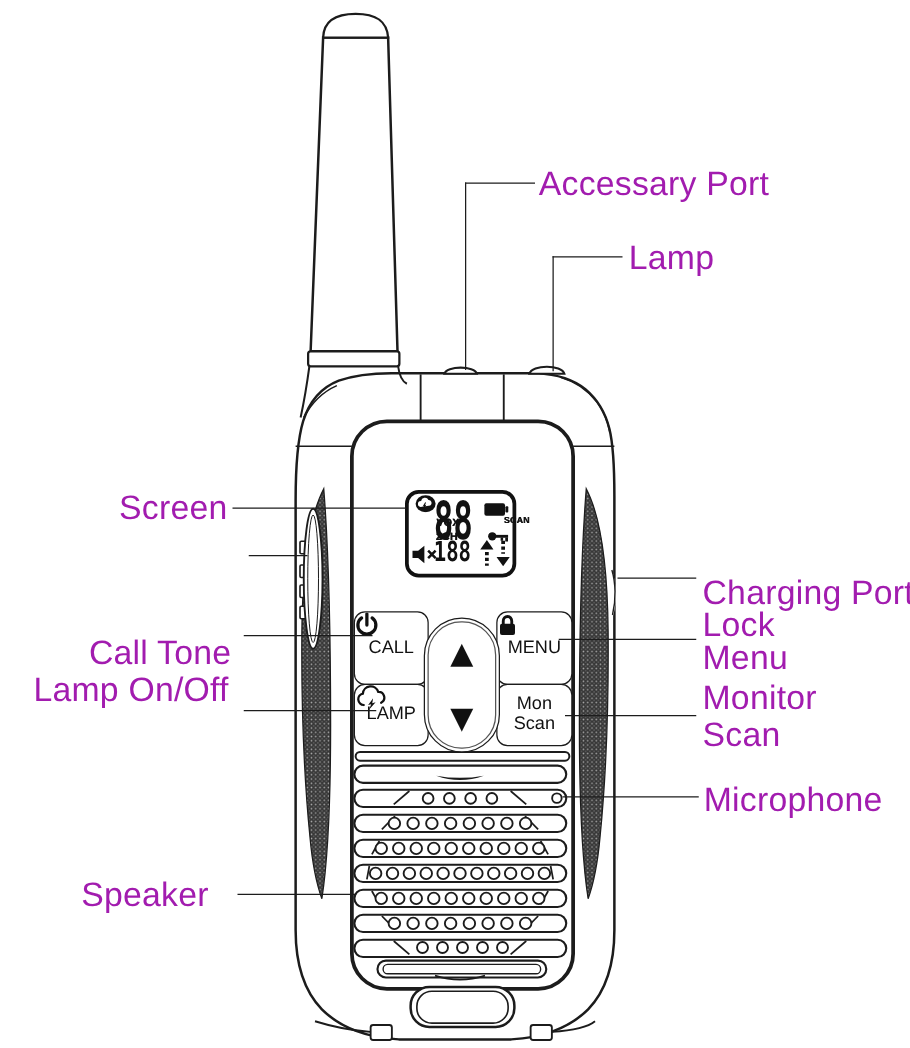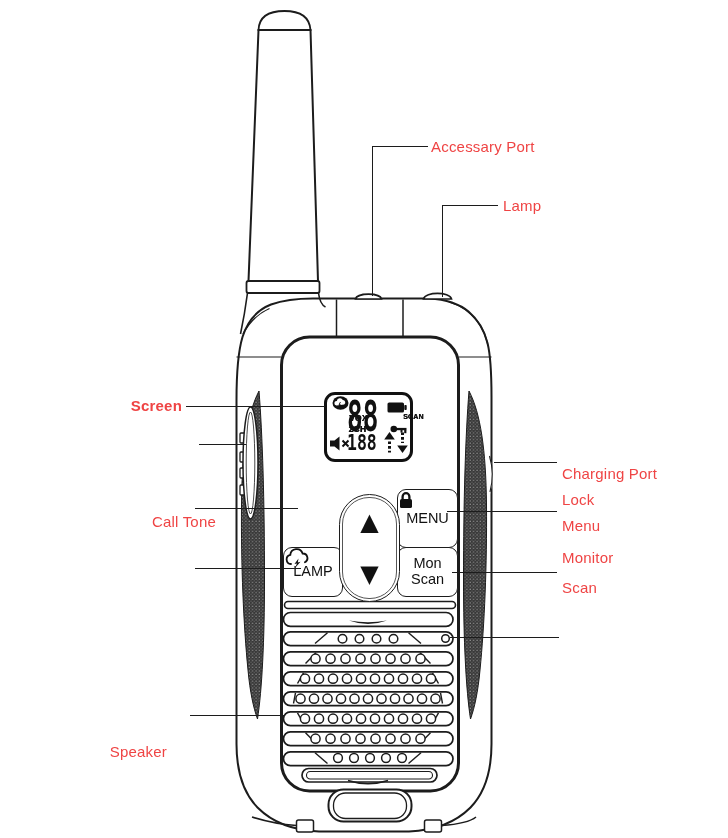--- a/index.html
+++ b/index.html
@@ -1,20 +1,20 @@
 <!DOCTYPE html>
 <html><head>
 <meta charset="utf-8">
 <style>
   html,body{margin:0;padding:0;background:#fff;}
   .stage{position:relative;width:728px;height:838px;background:#fff;overflow:hidden;
          font-family:"Liberation Sans",sans-serif;color:#111;}
   .stage svg{position:absolute;left:0;top:0;z-index:1;}
-  .lbl{position:absolute;z-index:6;font-size:15px;line-height:24px;letter-spacing:.2px;
-       white-space:nowrap;color:#ef4444;}
+  .lbl{position:absolute;z-index:6;font-size:27px;line-height:24px;letter-spacing:.2px;
+       white-space:nowrap;color:#a21caf;}
   .lbl.ra{text-align:right;}
   .leader{position:absolute;background:#1c1c1c;z-index:5;}
   .lh{height:1.4px;}
   .lv{width:1.4px;}
   .btn{position:absolute;box-sizing:border-box;background:#fff;border:1.8px solid #1c1c1c;
        border-radius:9px;z-index:3;display:flex;flex-direction:column;align-items:center;
        justify-content:center;font-size:14.5px;line-height:15.5px;color:#111;cursor:default;}
   .btn .bicon{display:block;margin-bottom:2px;}
   .rocker{position:absolute;box-sizing:border-box;left:339px;top:494px;width:61px;height:108px;
           background:#fff;border:1.8px solid #1c1c1c;border-radius:31px;z-index:4;}
@@ -222,20 +222,27 @@
     <svg style="left:57px;top:37px" width="11" height="21" viewBox="0 0 11 21">
       <polygon points="5.5,0 10.8,7.5 0.2,7.5" fill="#111"></polygon>
       <line x1="5.5" y1="9.5" x2="5.5" y2="20.5" stroke="#111" stroke-width="3" stroke-dasharray="2.6 2"></line>
     </svg>
     <svg style="left:70px;top:37px" width="11" height="21" viewBox="0 0 11 21">
       <line x1="5.5" y1="0.5" x2="5.5" y2="11" stroke="#111" stroke-width="3" stroke-dasharray="2.6 2"></line>
       <polygon points="5.5,21 10.8,13.5 0.2,13.5" fill="#111"></polygon>
     </svg>
   </div>
 
+  <div class="btn" style="left:283px;top:489px;width:60px;height:59px;">
+    <svg class="bicon" width="19" height="19" viewBox="0 0 19 19">
+      <line x1="9.5" y1="1" x2="9.5" y2="10" stroke="#111" stroke-width="2.6" stroke-linecap="round"></line>
+      <path d="M5.3,4.3 A7.2,7.2 0 1 0 13.7,4.3" fill="none" stroke="#111" stroke-width="2.6" stroke-linecap="round"></path>
+    </svg>
+    <span>CALL</span>
+  </div>
   <div class="btn" style="left:397px;top:489px;width:61px;height:59px;">
     <svg class="bicon" width="16" height="20" viewBox="0 0 16 20">
       <path d="M4.6,9.5 V6.8 A3.4,3.6 0 0 1 11.4,6.8 V9.5" fill="none" stroke="#111" stroke-width="2.3"></path>
       <rect x="2" y="9" width="12" height="9" rx="1.6" fill="#111"></rect>
     </svg>
     <span>MENU</span>
   </div>
   <div class="btn" style="left:283px;top:546.5px;width:60px;height:50.5px;">
     <svg class="bicon" width="27" height="21" viewBox="0 0 27 21">
       <path d="M7,16 A4.6,4.6 0 0 1 6.3,6.9 A6.3,6.3 0 0 1 18.6,5.5 A4.6,4.6 0 0 1 20.9,14.2" fill="none" stroke="#111" stroke-width="1.8" stroke-linecap="round"></path>
@@ -264,22 +271,24 @@
   <div class="leader lh" style="left:195px;top:507.8px;width:103px;"></div>
   <div class="leader lh" style="left:195px;top:567.8px;width:106px;"></div>
   <div class="leader lh" style="left:190px;top:714.8px;width:95px;"></div>
   <div class="leader lh" style="left:494px;top:461.8px;width:63px;"></div>
   <div class="leader lh" style="left:447px;top:510.8px;width:110px;"></div>
   <div class="leader lh" style="left:452px;top:571.8px;width:105px;"></div>
   <div class="leader lh" style="left:450px;top:636.8px;width:109px;"></div>
 
   <div class="lbl" style="left:431px;top:135px;">Accessary Port</div>
   <div class="lbl" style="left:503px;top:194px;">Lamp</div>
-  <div class="lbl ra" style="right:546px;top:394px;font-weight:bold;">Screen</div>
-  <div class="lbl ra" style="right:512px;top:510px;text-align:right;">Call Tone</div>
-  <div class="lbl ra" style="right:561px;top:704px;margin-top:36px;">Speaker</div>
+  <div class="lbl ra" style="right:546px;top:394px;">Screen</div>
+  <div class="lbl ra" style="right:543px;top:510px;text-align:right;">Call Tone</div>
+  <div class="lbl ra" style="right:545px;top:540px;">Lamp On/Off</div>
+  <div class="lbl ra" style="right:561px;top:704px;">Speaker</div>
   <div class="lbl" style="left:562px;top:462px;">Charging Port</div>
   <div class="lbl" style="left:562px;top:488px;text-align:right;">Lock</div>
   <div class="lbl" style="left:562px;top:514px;">Menu</div>
   <div class="lbl" style="left:562px;top:546px;">Monitor</div>
   <div class="lbl" style="left:562px;top:576px;">Scan</div>
+  <div class="lbl" style="left:563px;top:628px;">Microphone</div>
 
 </div>
 
 </body></html>

